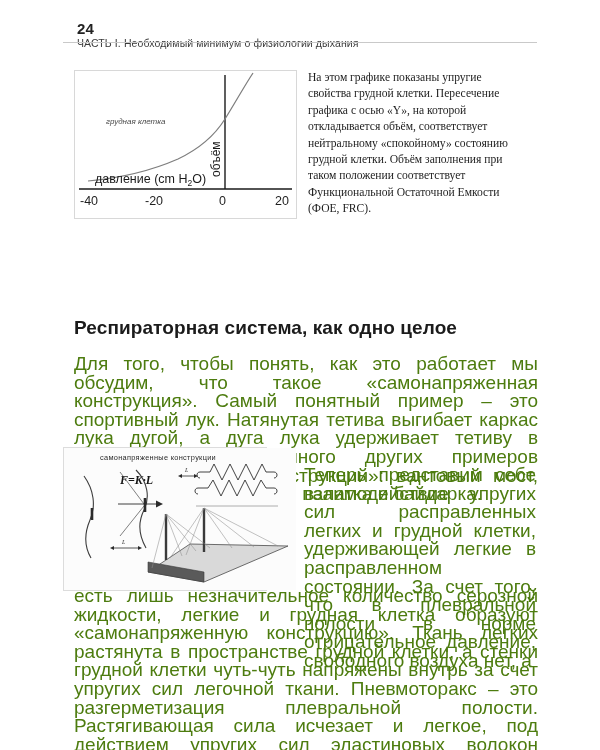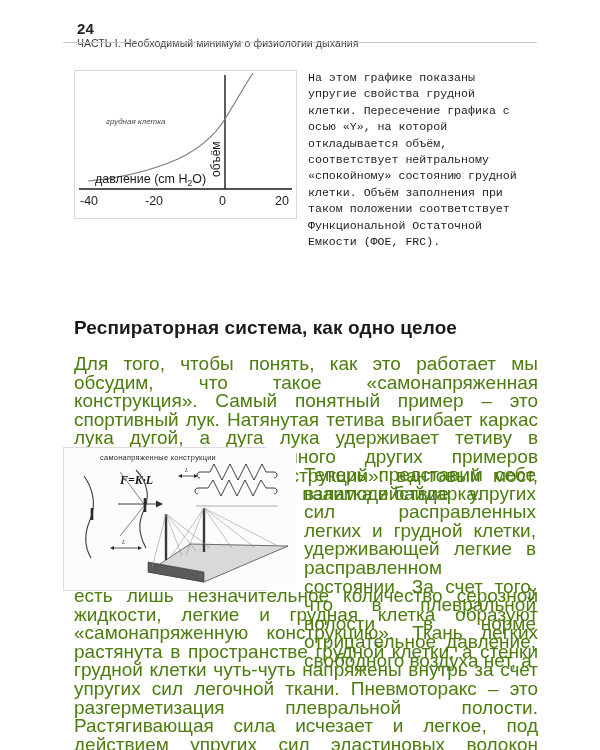--- a/index.html
+++ b/index.html
@@ -88,21 +88,21 @@
     font-size: 12px;
     fill: #1a1a1a;
   }
 
   
   #chart-caption {
     position: absolute;
     left: 308px;
     top: 70px;
     width: 215px;
-    font-family: Liberation Mono, monospace;
+    font-family: Liberation Serif, serif;
     font-size: 11.6px;
     line-height: 16.4px;
     color: #1d1d1d;
     text-align: left;
   }
 
   
   #section-heading {
     position: absolute;
     left: 74px;

